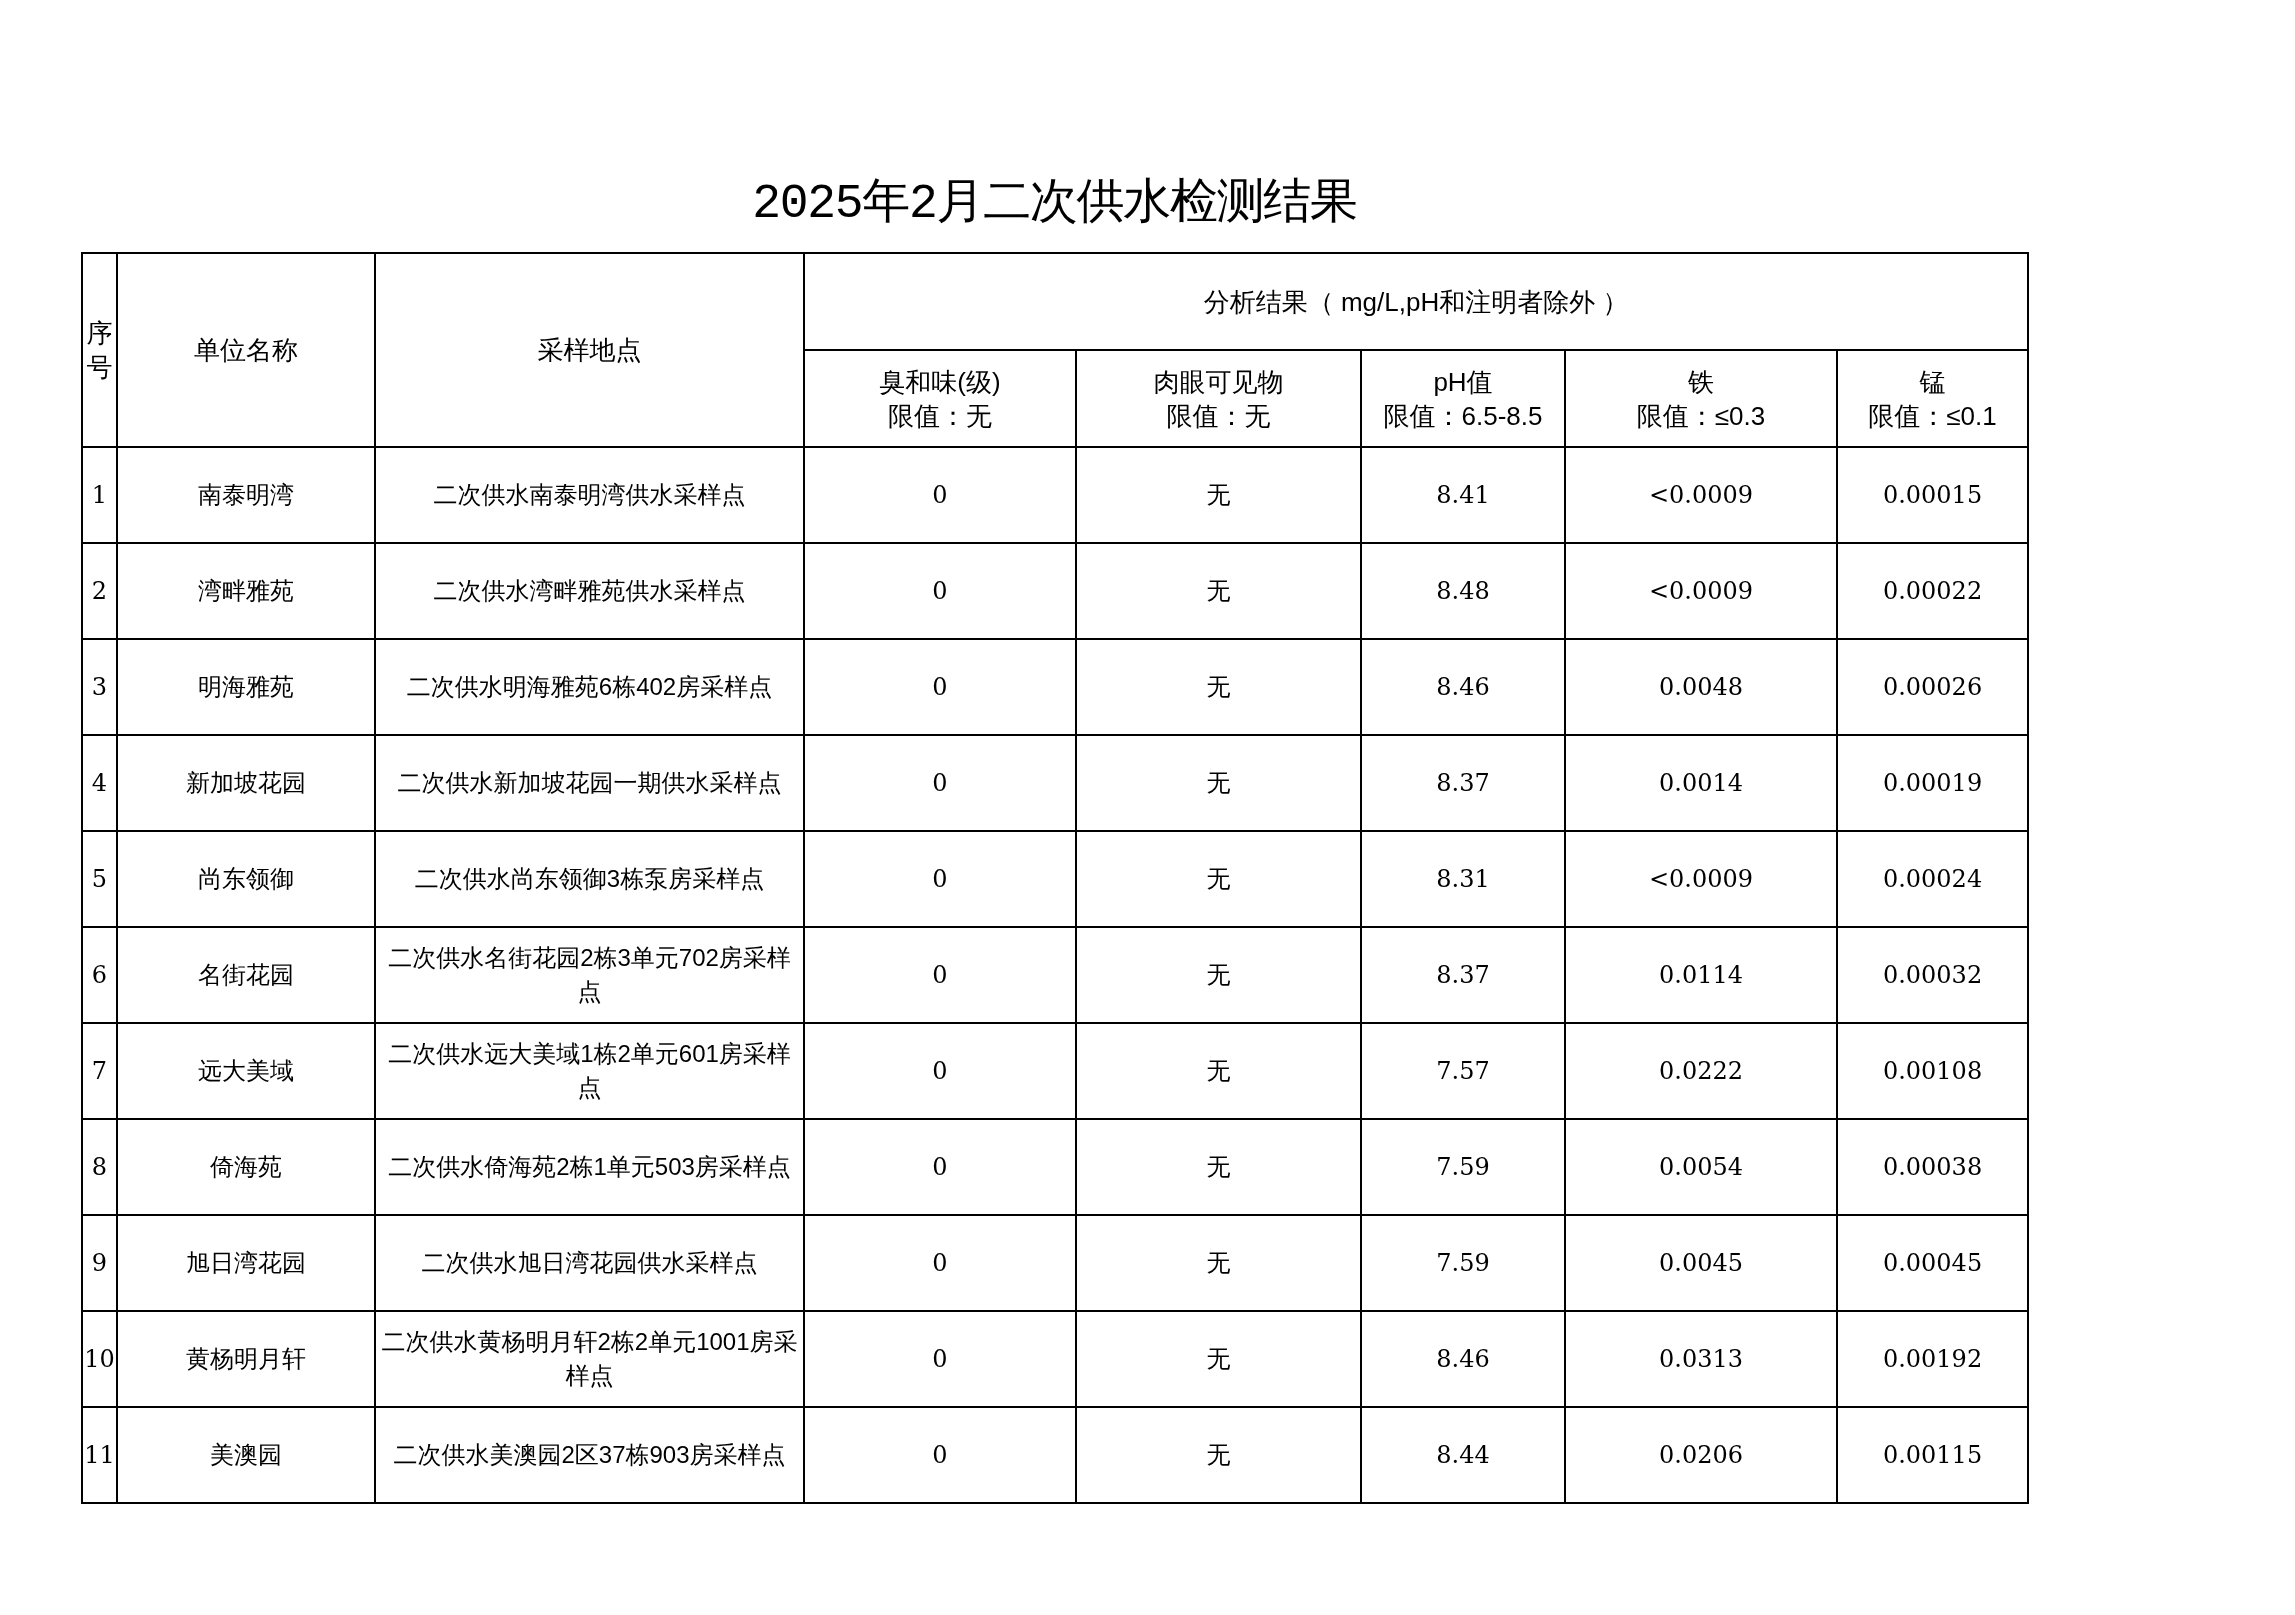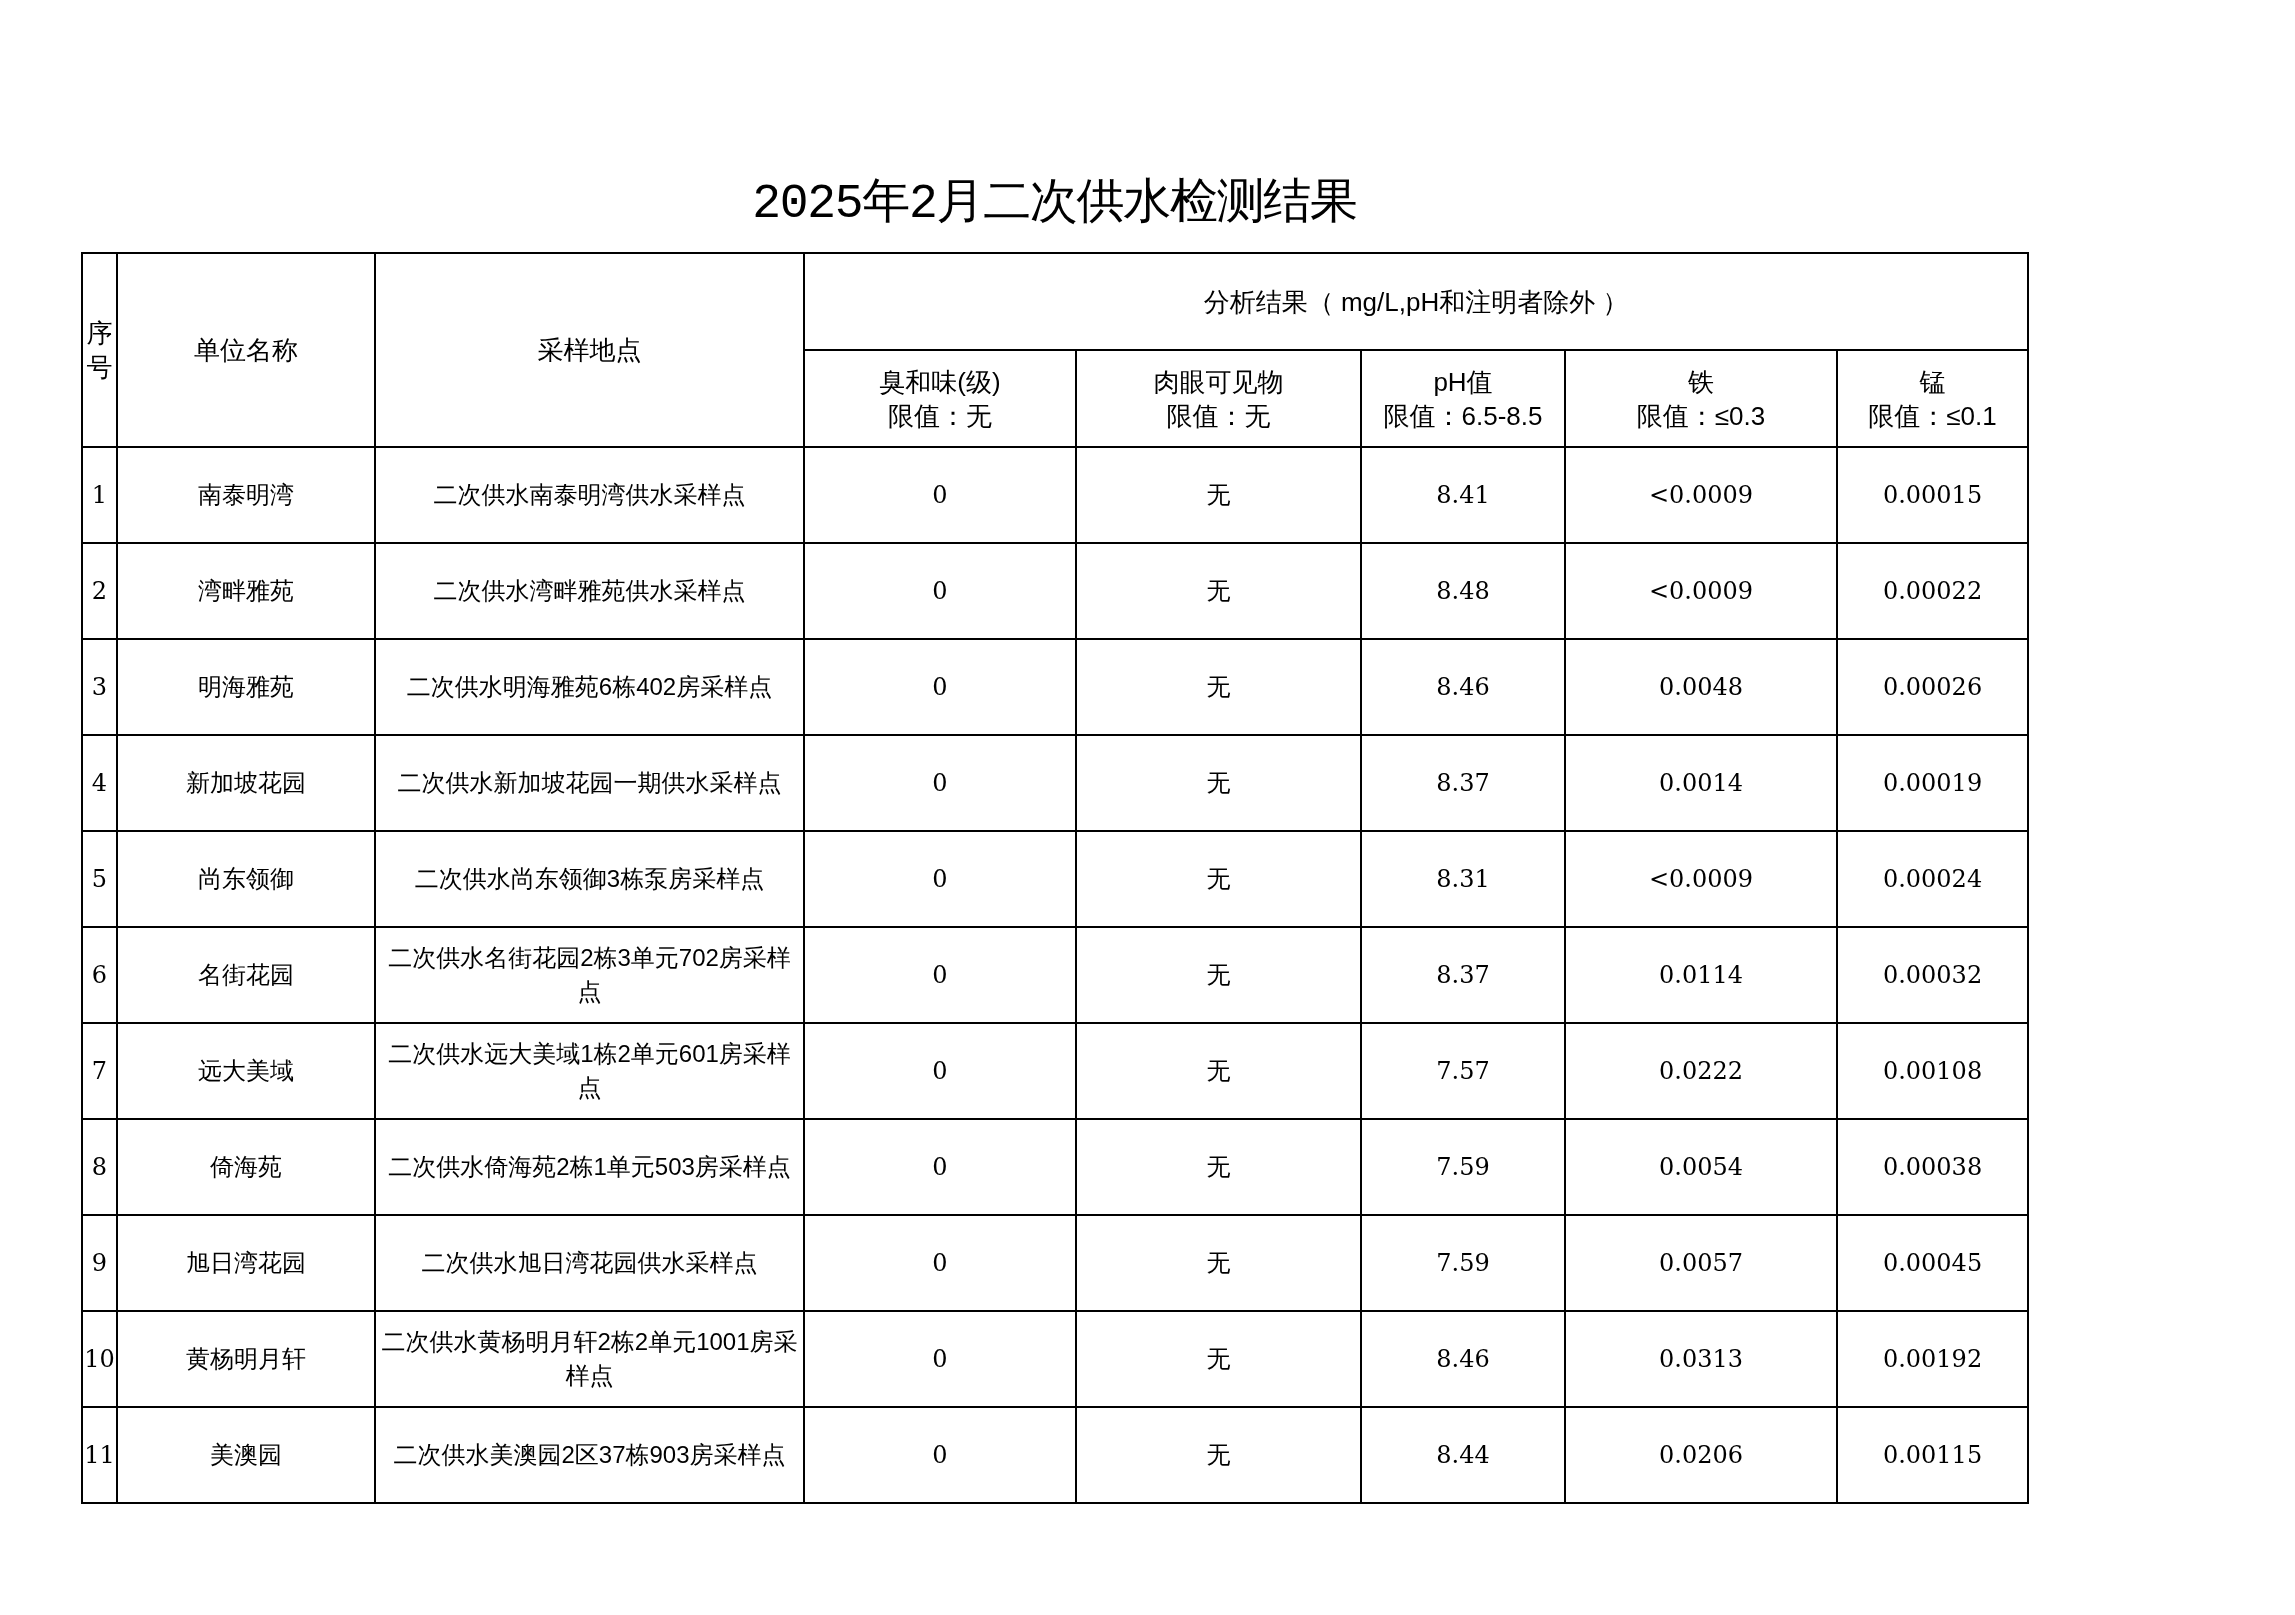--- a/index.html
+++ b/index.html
@@ -150,21 +150,21 @@
       <td>0.0054</td>
       <td>0.00038</td>
     </tr>
     <tr class="row">
       <td class="seq">9</td>
       <td class="zh">旭日湾花园</td>
       <td class="zh">二次供水旭日湾花园供水采样点</td>
       <td>0</td>
       <td class="zh">无</td>
       <td>7.59</td>
-      <td>0.0057</td>
+      <td>0.0045</td>
       <td>0.00045</td>
     </tr>
     <tr class="row">
       <td class="seq">10</td>
       <td class="zh">黄杨明月轩</td>
       <td class="zh">二次供水黄杨明月轩2栋2单元1001房采样点</td>
       <td>0</td>
       <td class="zh">无</td>
       <td>8.46</td>
       <td>0.0313</td>

